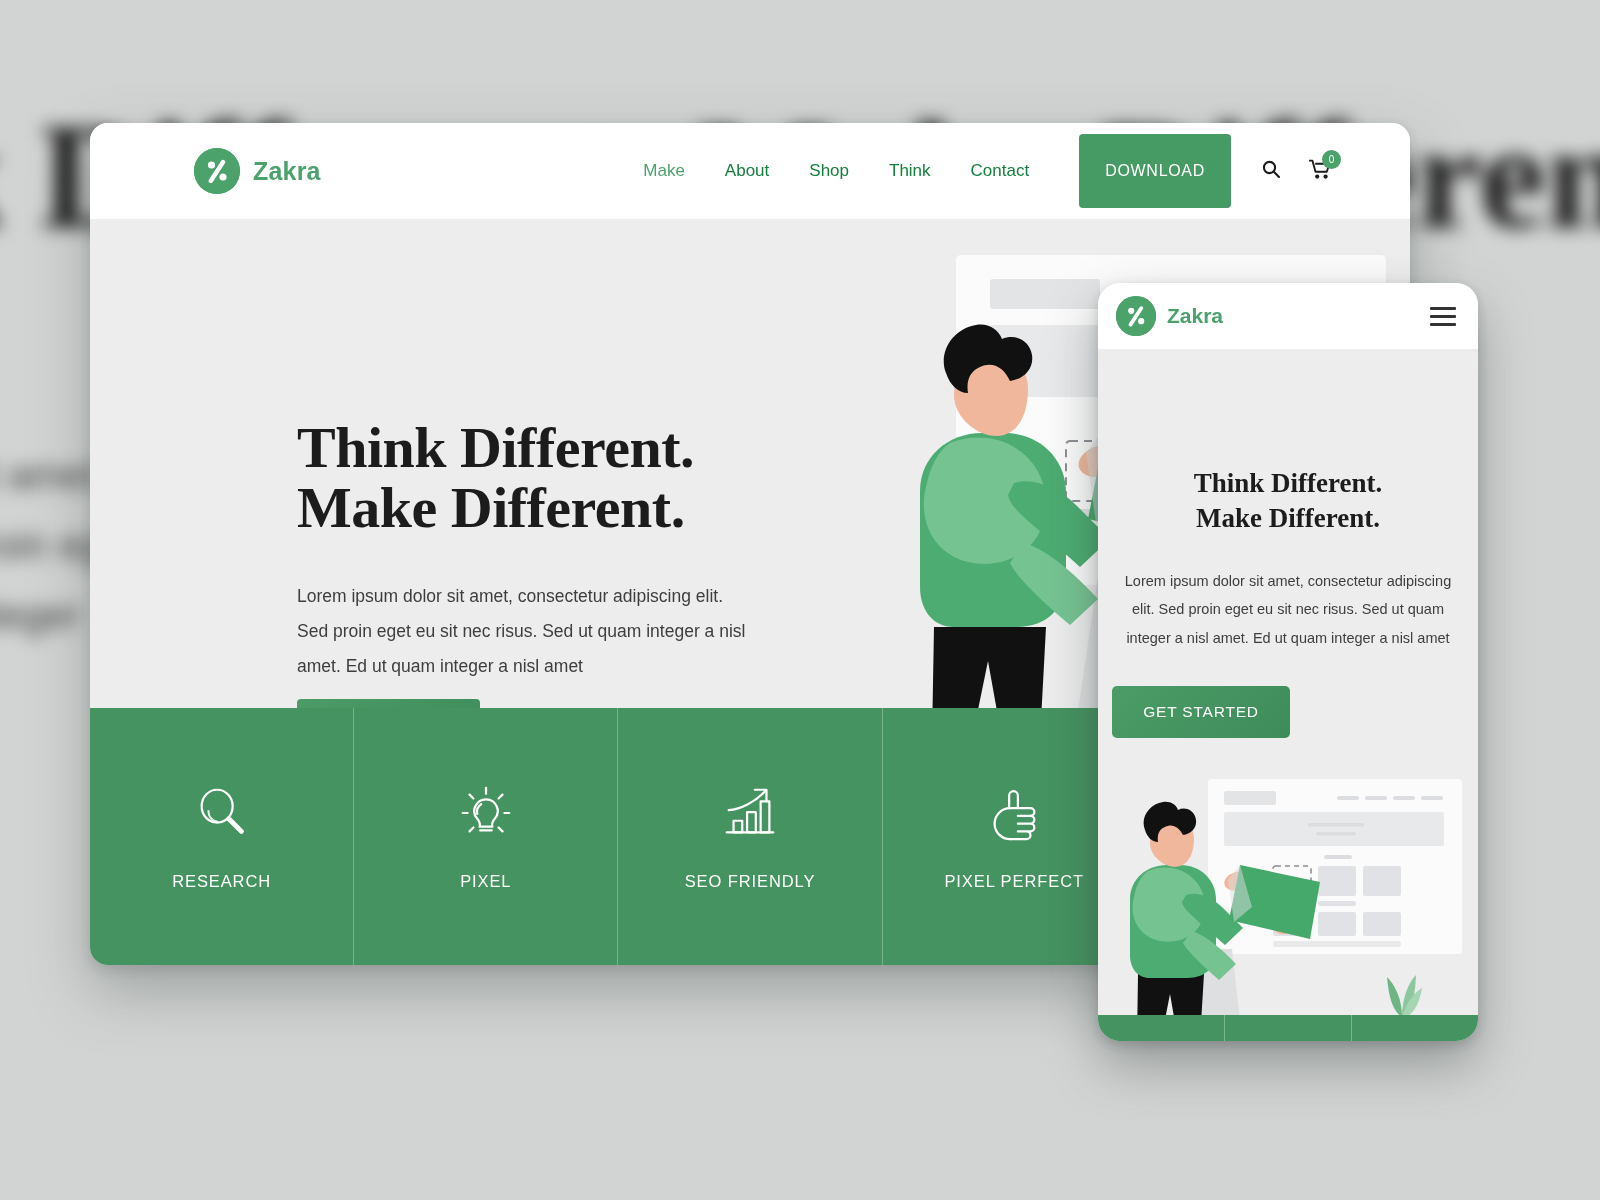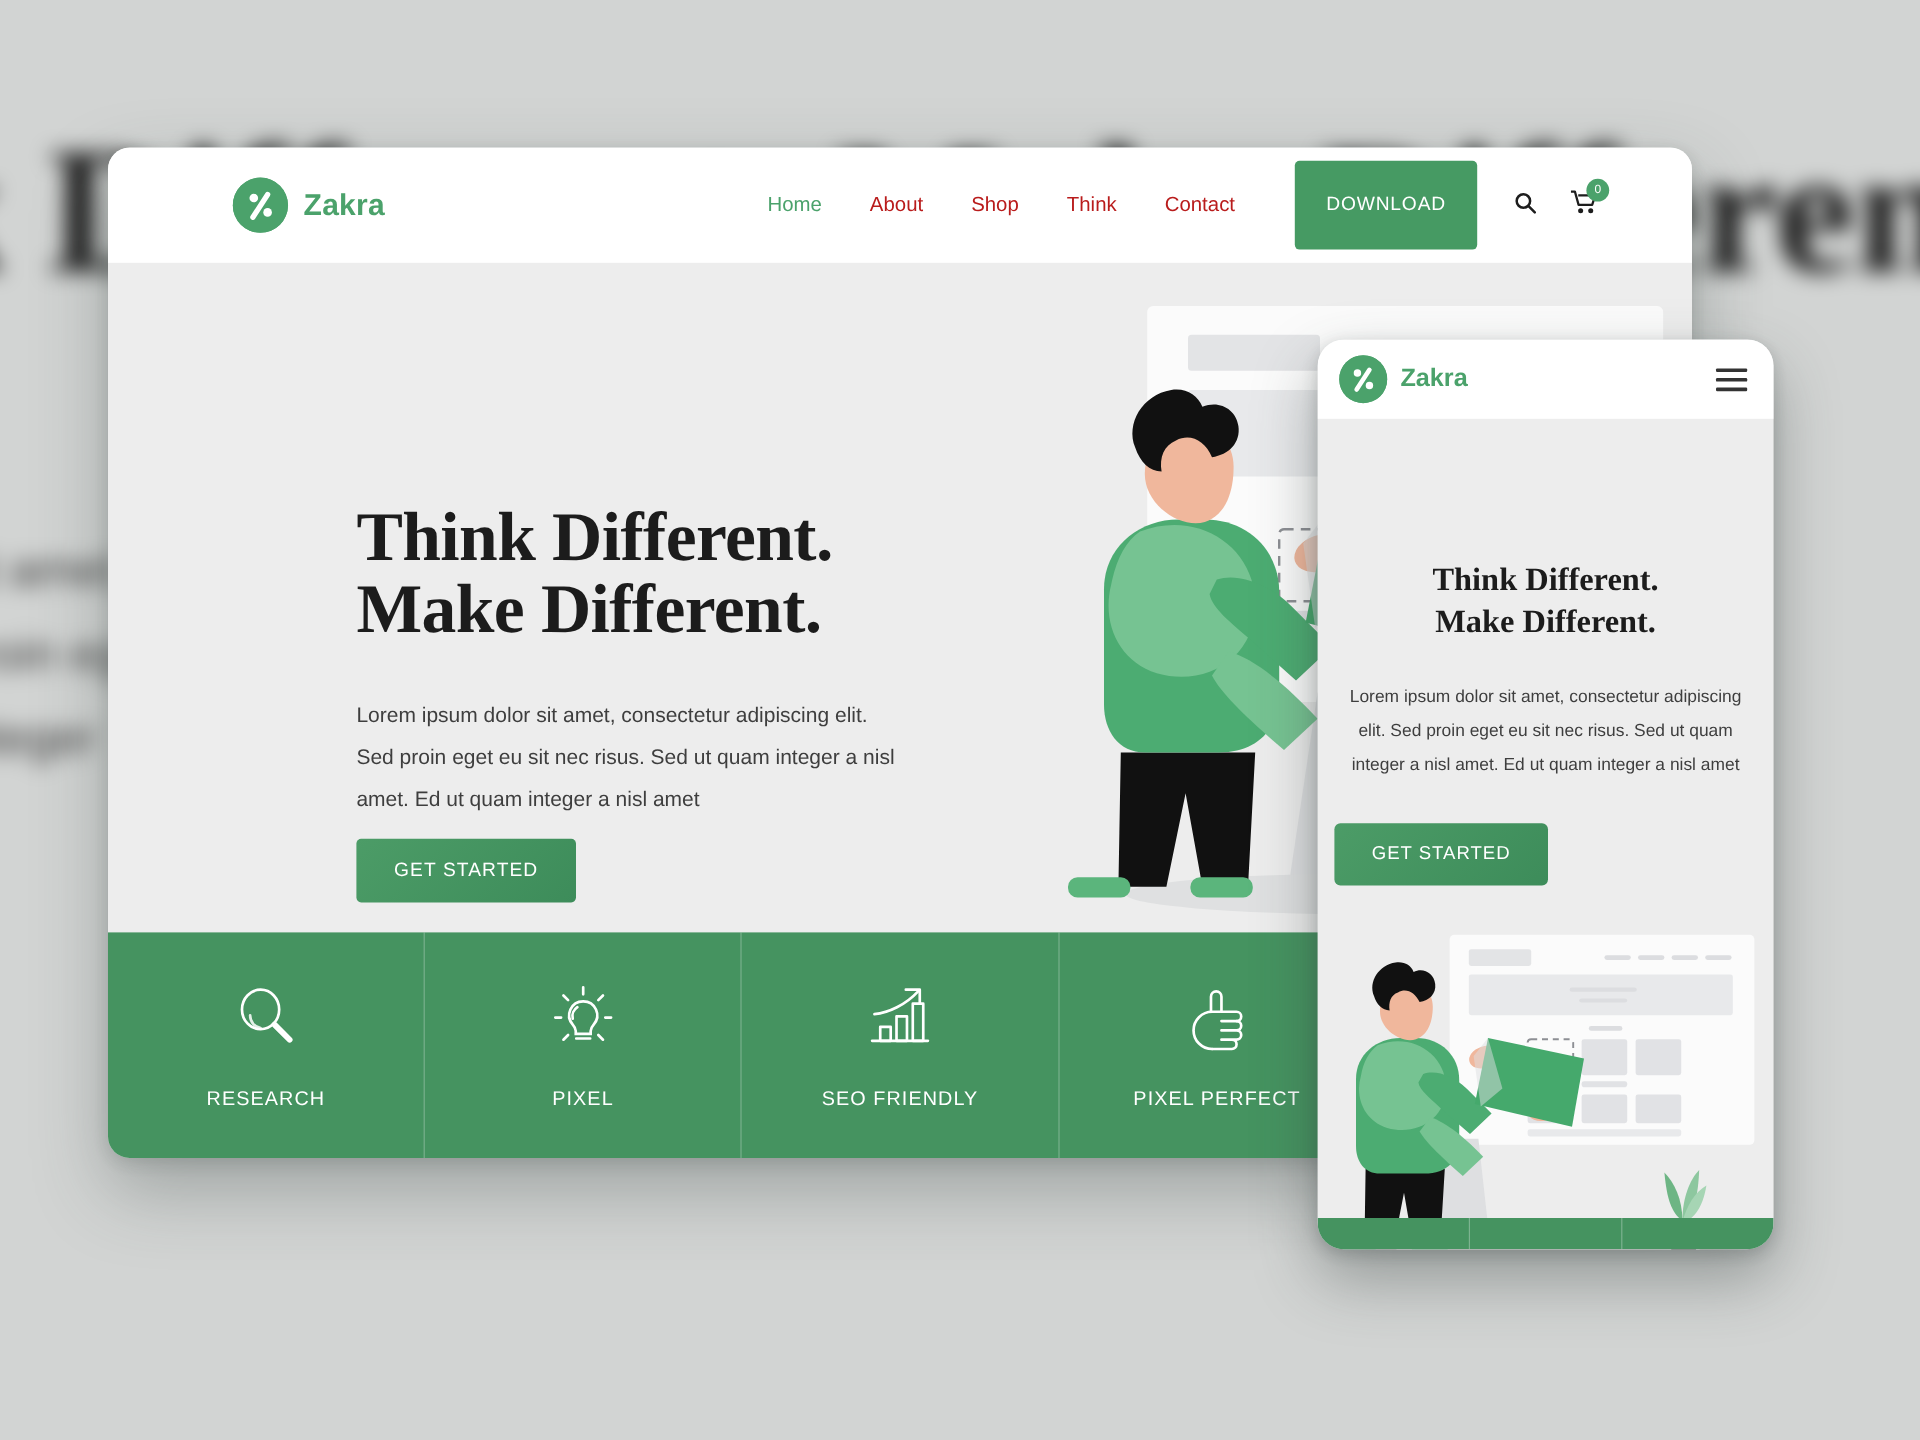--- a/index.html
+++ b/index.html
@@ -65,21 +65,21 @@
   }
   .brand-name{
     font-size:25px; font-weight:bold; color:#4ba26b;
     letter-spacing:.2px;
   }
   .d-menu{
     margin-left:auto;
     display:flex; align-items:center; gap:0;
   }
   .d-menu a{
-    font-size:17px; color:#b91c1c; text-decoration:none;
+    font-size:17px; color:#15803d; text-decoration:none;
     padding:0 20px; white-space:nowrap;
   }
   .d-menu a.active{ color:#4ba26b; }
   .dl-btn{
     margin-left:30px;
     background:#469a63; color:#fff;
     font-size:16px; letter-spacing:.7px;
     padding:28px 26px; border:none; border-radius:4px;
     cursor:pointer; white-space:nowrap;
   }
@@ -115,21 +115,21 @@
     color:#fff; border:none; border-radius:4px;
     font-size:16px; letter-spacing:.9px; cursor:pointer;
   }
   .d-illu{
     position:absolute; right:-28px; top:28px;
     width:600px; height:560px;
   }
 
   .d-feat{
     position:absolute; left:0; bottom:0;
-    width:100%; height:188px;
+    width:100%; height:257px;
     background:#459360;
     display:flex;
   }
   .f-cell{
     flex:1; position:relative;
     border-right:1px solid rgba(255,255,255,.28);
     display:flex; flex-direction:column;
     align-items:center; justify-content:center;
     gap:28px;
   }
@@ -222,21 +222,21 @@
           <circle cx="23" cy="23" r="23" fill="#4ba26b"></circle>
           <circle cx="17.5" cy="17" r="3.6" fill="#fff"></circle>
           <circle cx="29" cy="29" r="3.6" fill="#fff"></circle>
           <rect x="21" y="10" width="4.4" height="27" rx="2.2" fill="#fff" transform="rotate(33 23 23)"></rect>
         </svg>
       </span>
       <span class="brand-name">Zakra</span>
     </div>
 
     <nav class="d-menu">
-      <a href="#" class="active">Home</a>
+      <a href="#" class="active">Make</a>
       <a href="#">About</a>
       <a href="#">Shop</a>
       <a href="#">Think</a>
       <a href="#">Contact</a>
 
       <button class="dl-btn">DOWNLOAD</button>
 
       <span class="nav-ic">
         <svg width="20" height="20" viewBox="0 0 20 20" fill="none" stroke="#1d1d1d" stroke-width="2.1">
           <circle cx="8.5" cy="8.5" r="5.6"></circle>

